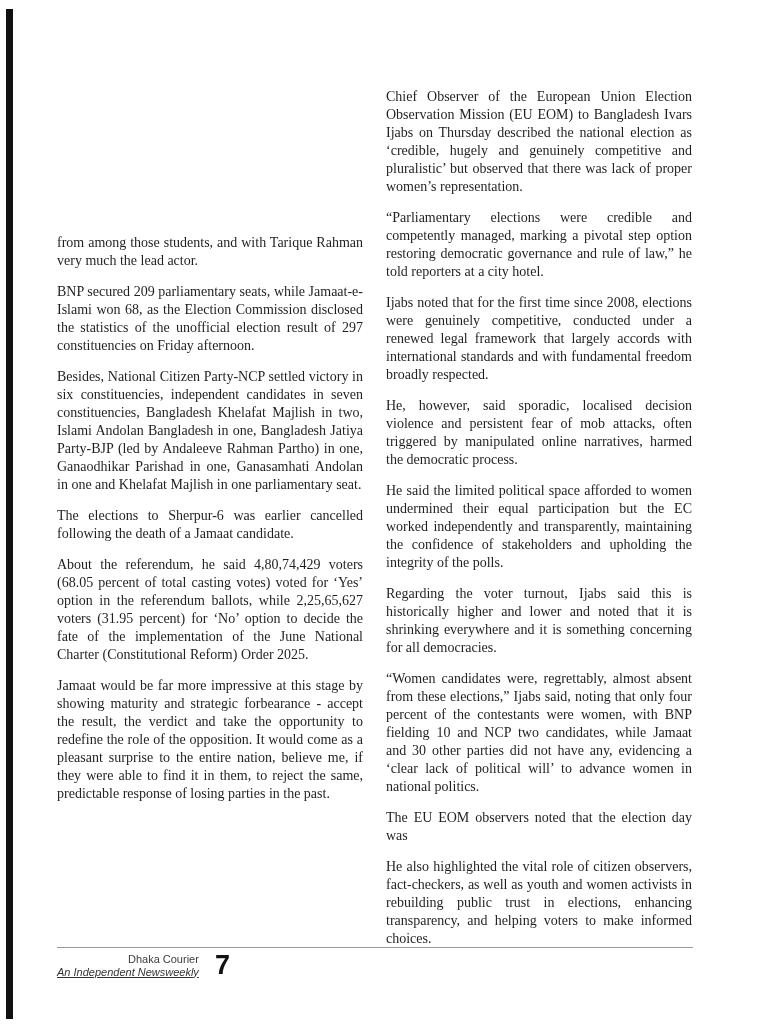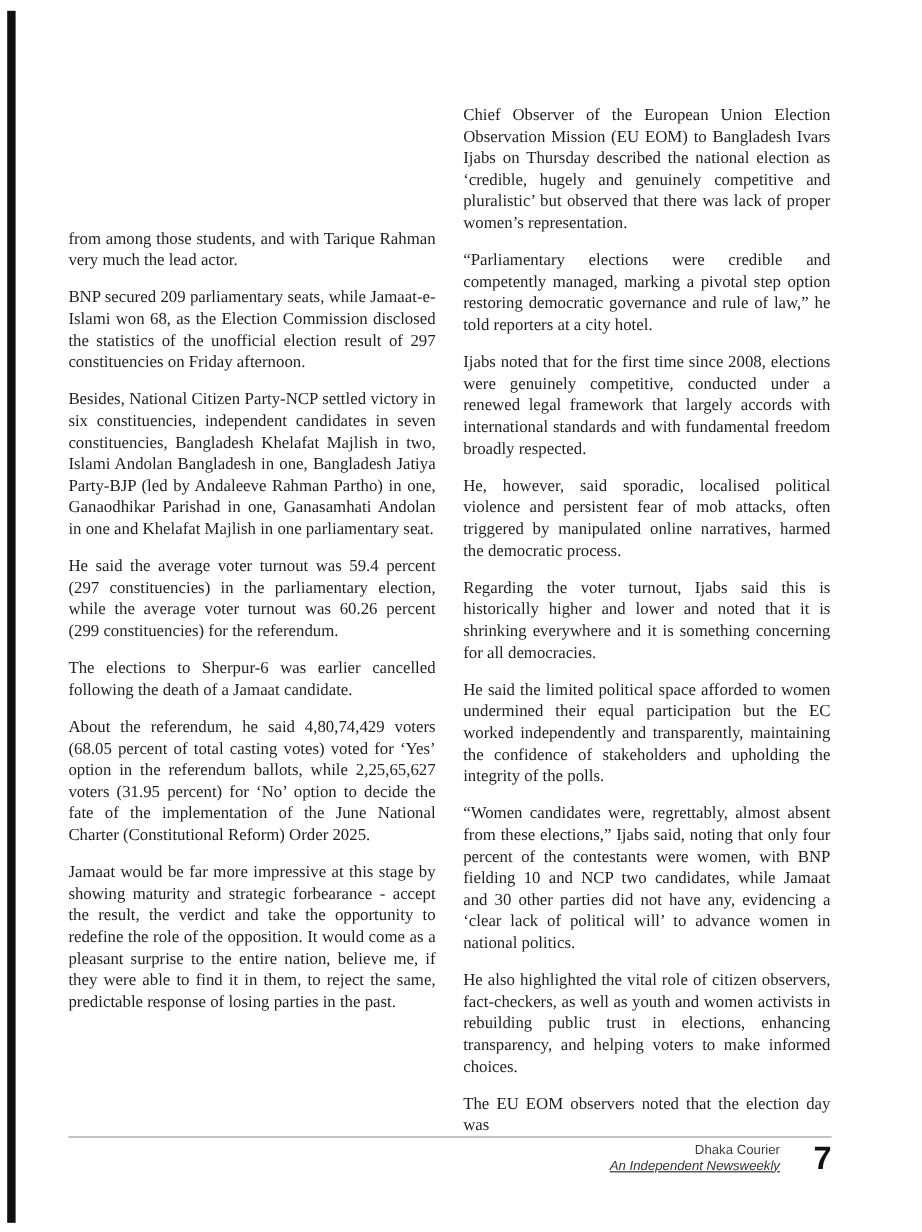--- a/index.html
+++ b/index.html
@@ -44,23 +44,22 @@
     letter-spacing: 0.1px;
   }
   .footer {
     position: absolute;
     top: 947px; left: 57px;
     width: 636px;
     border-top: 1px solid #9a9a9a;
   }
   .footer-inner {
     display: flex;
-    justify-content: flex-end;
     align-items: center;
-    gap: 28px;
+    gap: 16px;
     padding-top: 4px;
   }
   .footer-text {
     text-align: right;
     font-family: "Liberation Sans", sans-serif;
     font-size: 11px;
     line-height: 13px;
     color: #3d3d3d;
   }
   .footer-tagline { font-style: italic; color: #333333; text-decoration: underline; }
@@ -76,36 +75,35 @@
 <body>
 
 <div class="edge-line"></div>
 
 <div class="content">
 
   <div class="col">
     <p>from among those students, and with Tarique Rahman very much the lead actor.</p>
     <p>BNP secured 209 parliamentary seats, while Jamaat-e-Islami won 68, as the Election Commission disclosed the statistics of the unofficial election result of 297 constituencies on Friday afternoon.</p>
     <p>Besides, National Citizen Party-NCP settled victory in six constituencies, independent candidates in seven constituencies, Bangladesh Khelafat Majlish in two, Islami Andolan Bangladesh in one, Bangladesh Jatiya Party-BJP (led by Andaleeve Rahman Partho) in one, Ganaodhikar Parishad in one, Ganasamhati Andolan in one and Khelafat Majlish in one parliamentary seat.</p>
-    <p>He said the average voter turnout was 59.4 percent (297 constituencies) in the parliamentary election, while the average voter turnout was 60.26 percent (299 constituencies) for the referendum.</p>
     <p>The elections to Sherpur-6 was earlier cancelled following the death of a Jamaat candidate.</p>
     <p>About the referendum, he said 4,80,74,429 voters (68.05 percent of total casting votes) voted for ‘Yes’ option in the referendum ballots, while 2,25,65,627 voters (31.95 percent) for ‘No’ option to decide the fate of the implementation of the June National Charter (Constitutional Reform) Order 2025.</p>
     <p>Jamaat would be far more impressive at this stage by showing maturity and strategic forbearance - accept the result, the verdict and take the opportunity to redefine the role of the opposition. It would come as a pleasant surprise to the entire nation, believe me, if they were able to find it in them, to reject the same, predictable response of losing parties in the past.</p>
   </div>
 
   <div class="col">
     <p>Chief Observer of the European Union Election Observation Mission (EU EOM) to Bangladesh Ivars Ijabs on Thursday described the national election as ‘credible, hugely and genuinely competitive and pluralistic’ but observed that there was lack of proper women’s representation.</p>
     <p>“Parliamentary elections were credible and competently managed, marking a pivotal step option restoring democratic governance and rule of law,” he told reporters at a city hotel.</p>
     <p>Ijabs noted that for the first time since 2008, elections were genuinely competitive, conducted under a renewed legal framework that largely accords with international standards and with fundamental freedom broadly respected.</p>
-    <p>He, however, said sporadic, localised political violence and persistent fear of mob attacks, often triggered by manipulated online narratives, harmed the democratic process.</p>
+    <p>He, however, said sporadic, localised decision violence and persistent fear of mob attacks, often triggered by manipulated online narratives, harmed the democratic process.</p>
+    <p>He said the limited political space afforded to women undermined their equal participation but the EC worked independently and transparently, maintaining the confidence of stakeholders and upholding the integrity of the polls.</p>
     <p>Regarding the voter turnout, Ijabs said this is historically higher and lower and noted that it is shrinking everywhere and it is something concerning for all democracies.</p>
-    <p>He said the limited political space afforded to women undermined their equal participation but the EC worked independently and transparently, maintaining the confidence of stakeholders and upholding the integrity of the polls.</p>
     <p>“Women candidates were, regrettably, almost absent from these elections,” Ijabs said, noting that only four percent of the contestants were women, with BNP fielding 10 and NCP two candidates, while Jamaat and 30 other parties did not have any, evidencing a ‘clear lack of political will’ to advance women in national politics.</p>
+    <p>The EU EOM observers noted that the election day was</p>
     <p>He also highlighted the vital role of citizen observers, fact-checkers, as well as youth and women activists in rebuilding public trust in elections, enhancing transparency, and helping voters to make informed choices.</p>
-    <p>The EU EOM observers noted that the election day was</p>
   </div>
 
 </div>
 
 <div class="footer">
   <div class="footer-inner">
     <div class="footer-text">
       <div>Dhaka Courier</div>
       <div class="footer-tagline">An Independent Newsweekly</div>
     </div>

